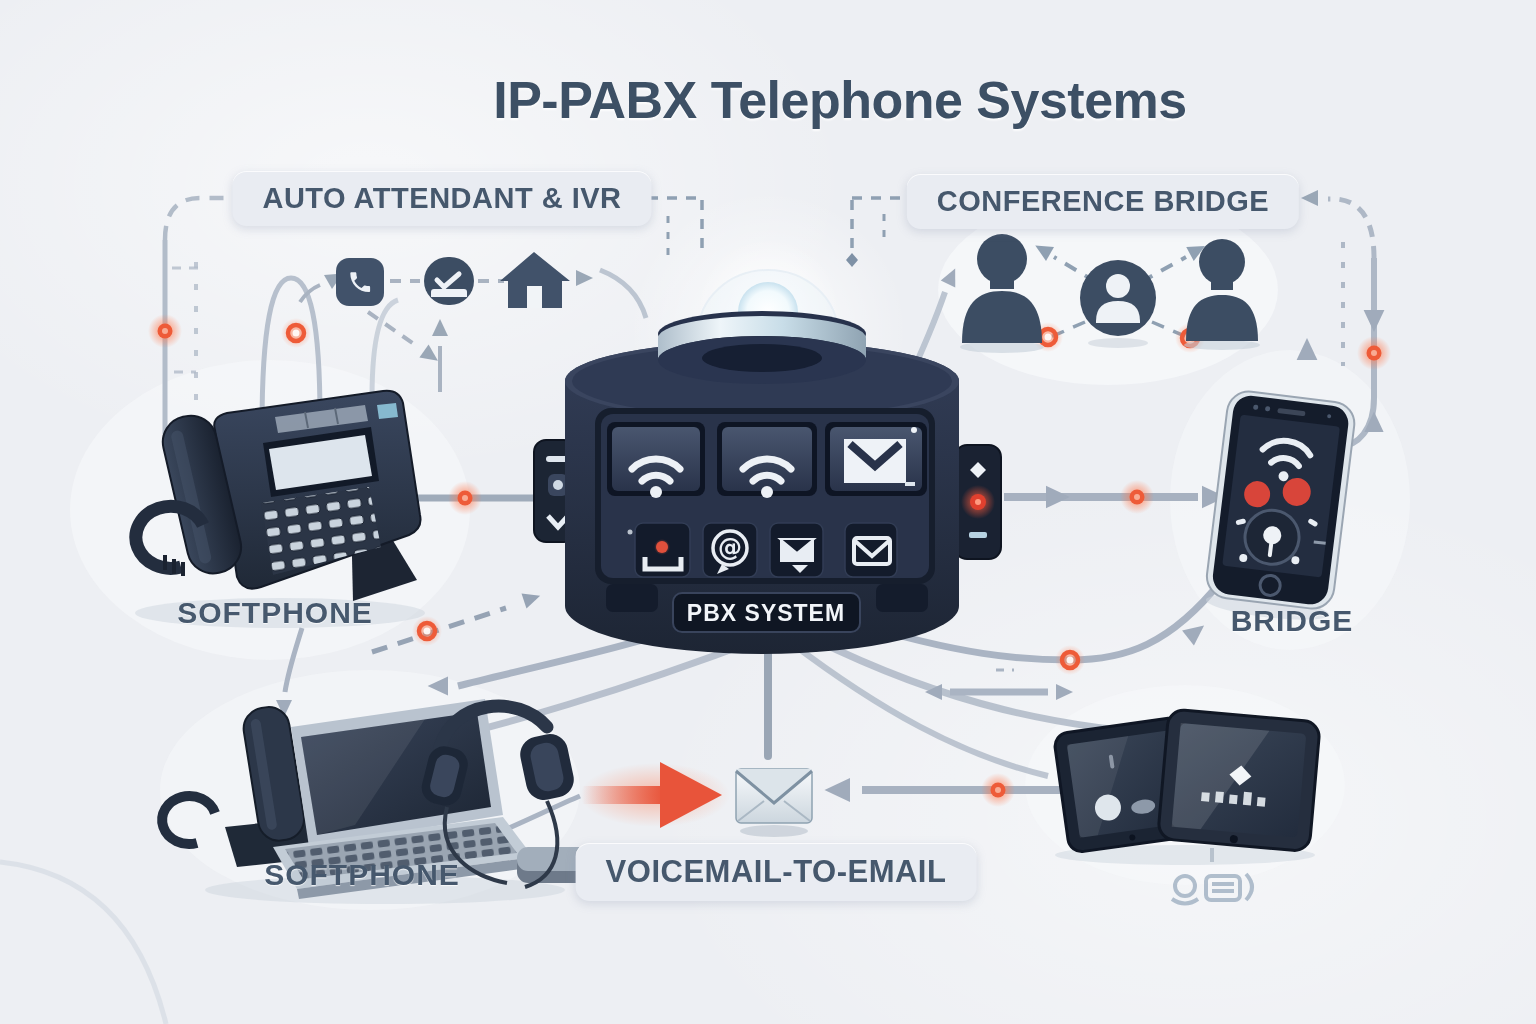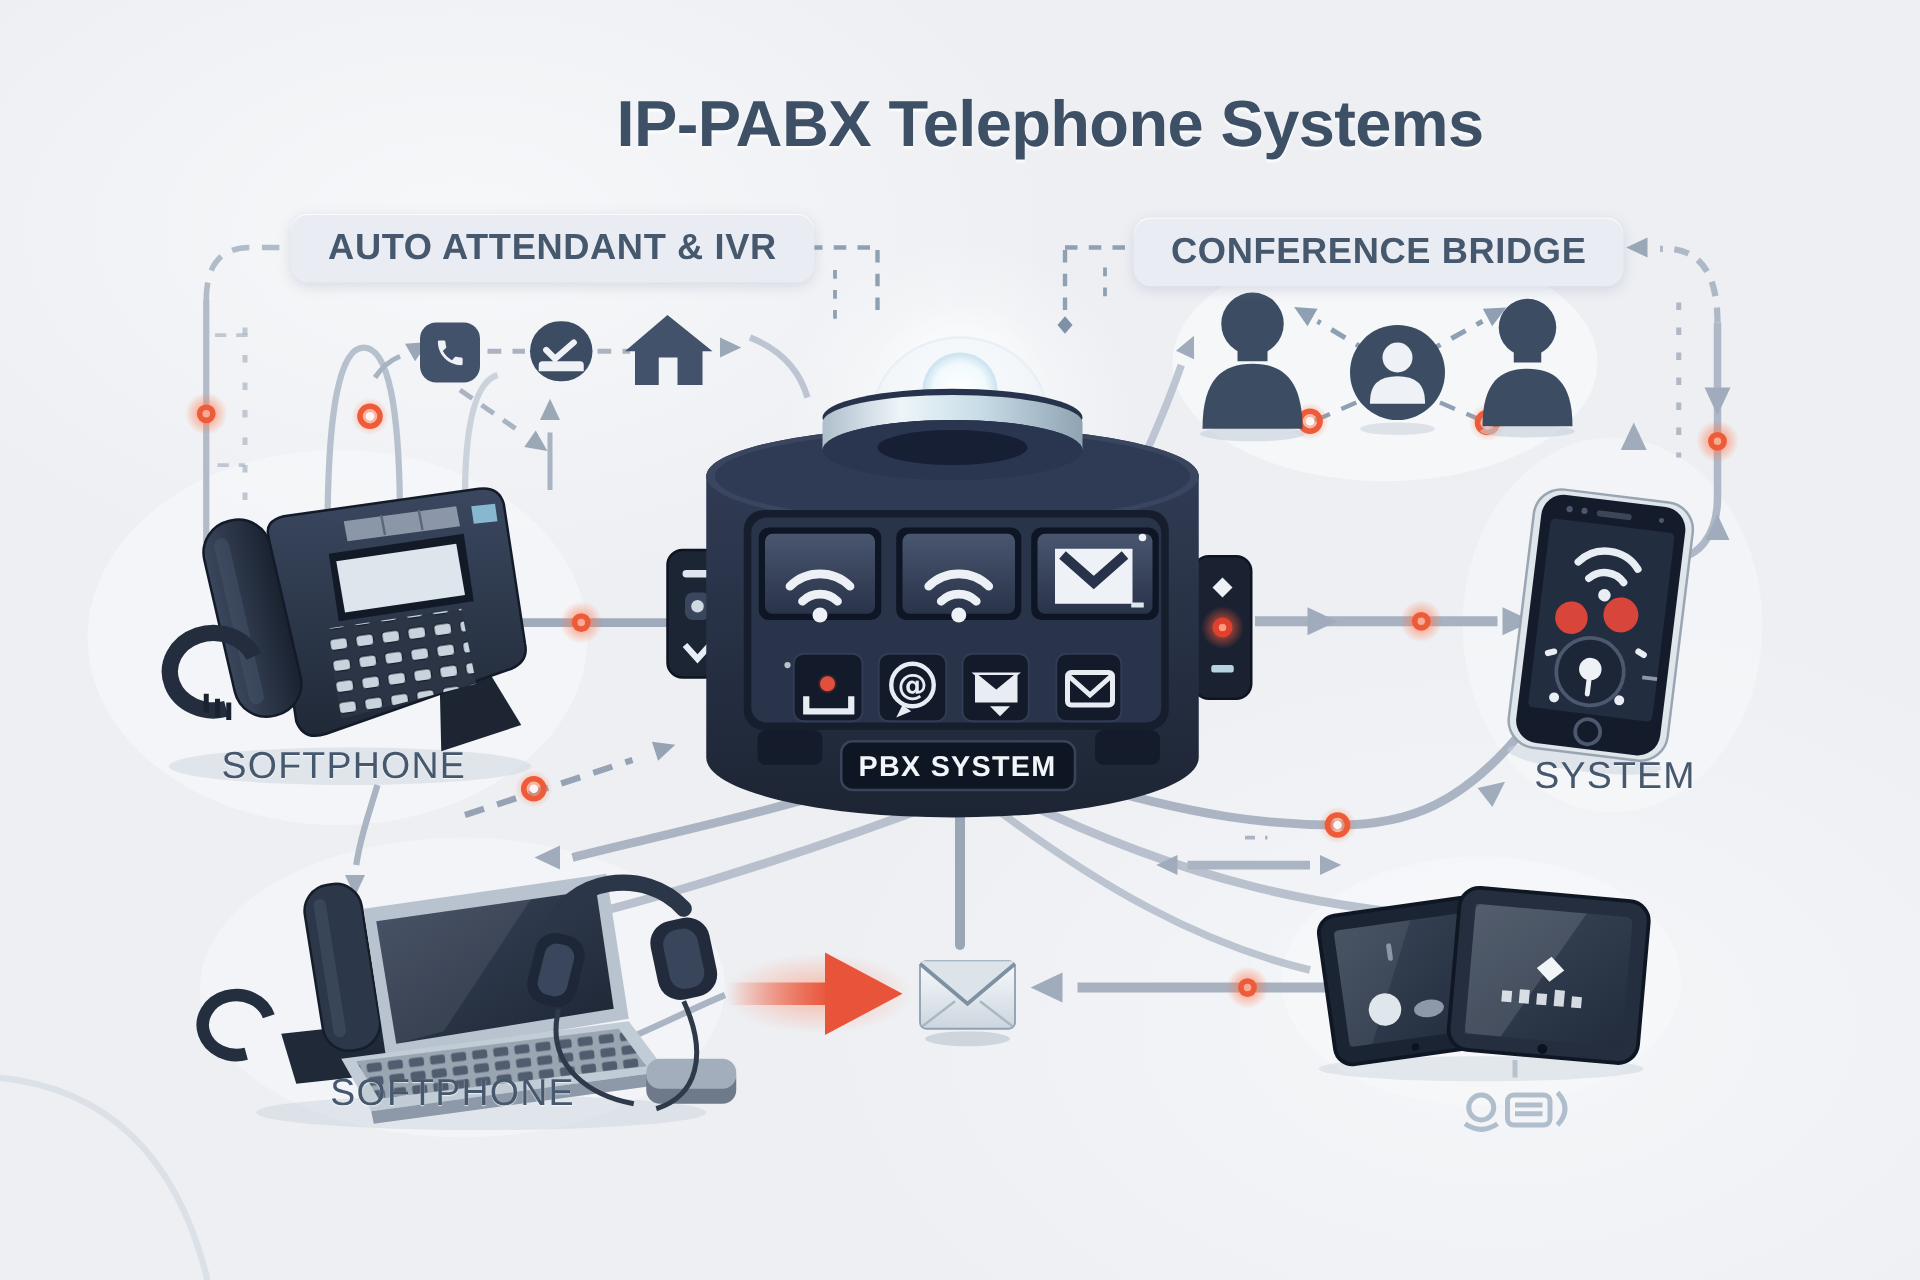--- a/index.html
+++ b/index.html
@@ -21,21 +21,21 @@
     position:absolute;transform:translateX(-50%);
     background:var(--label-pill-bg,#e9ecf2);
     color:var(--label-text,#46586d);
     font-size:29px;font-weight:700;letter-spacing:.5px;white-space:nowrap;
     padding:11px 30px;border-radius:14px;
     box-shadow:0 3px 10px rgba(140,152,175,.28), inset 0 1px 0 rgba(255,255,255,.8);
   }
   .devlabel{
     position:absolute;transform:translateX(-50%);
     color:var(--label-text,#46586d);
-    font-size:30px;font-weight:400;letter-spacing:1px;white-space:nowrap;
+    font-size:30px;font-weight:700;letter-spacing:1px;white-space:nowrap;
     text-shadow:0 1px 1px rgba(255,255,255,.75);
   }
   svg{position:absolute;overflow:visible;}
 </style>
 </head>
 <body>
 
 <div class="stage">
 
   <svg width="1536" height="1024" viewBox="0 0 1536 1024" style="left:0;top:0;">
@@ -509,16 +509,17 @@
   <div class="title">IP-PABX Telephone Systems</div>
 
   <div class="pill" style="left:442px;top:171px;">AUTO ATTENDANT &amp; IVR</div>
 
   <div class="pill" style="left:1103px;top:174px;">CONFERENCE BRIDGE</div>
 
   <div class="devlabel" style="left:275px;top:596px;">SOFTPHONE</div>
 
   <div class="devlabel" style="left:362px;top:858px;">SOFTPHONE</div>
 
-  <div class="devlabel" style="left:1292px;top:604px;">SYSTEM</div>
-
+  <div class="devlabel" style="left:1292px;top:604px;">BRIDGE</div>
+
+  <div class="pill" style="left:776px;top:843px;font-size:31px;">VOICEMAIL-TO-EMAIL</div>
 
 </div>
 
 </body></html>

